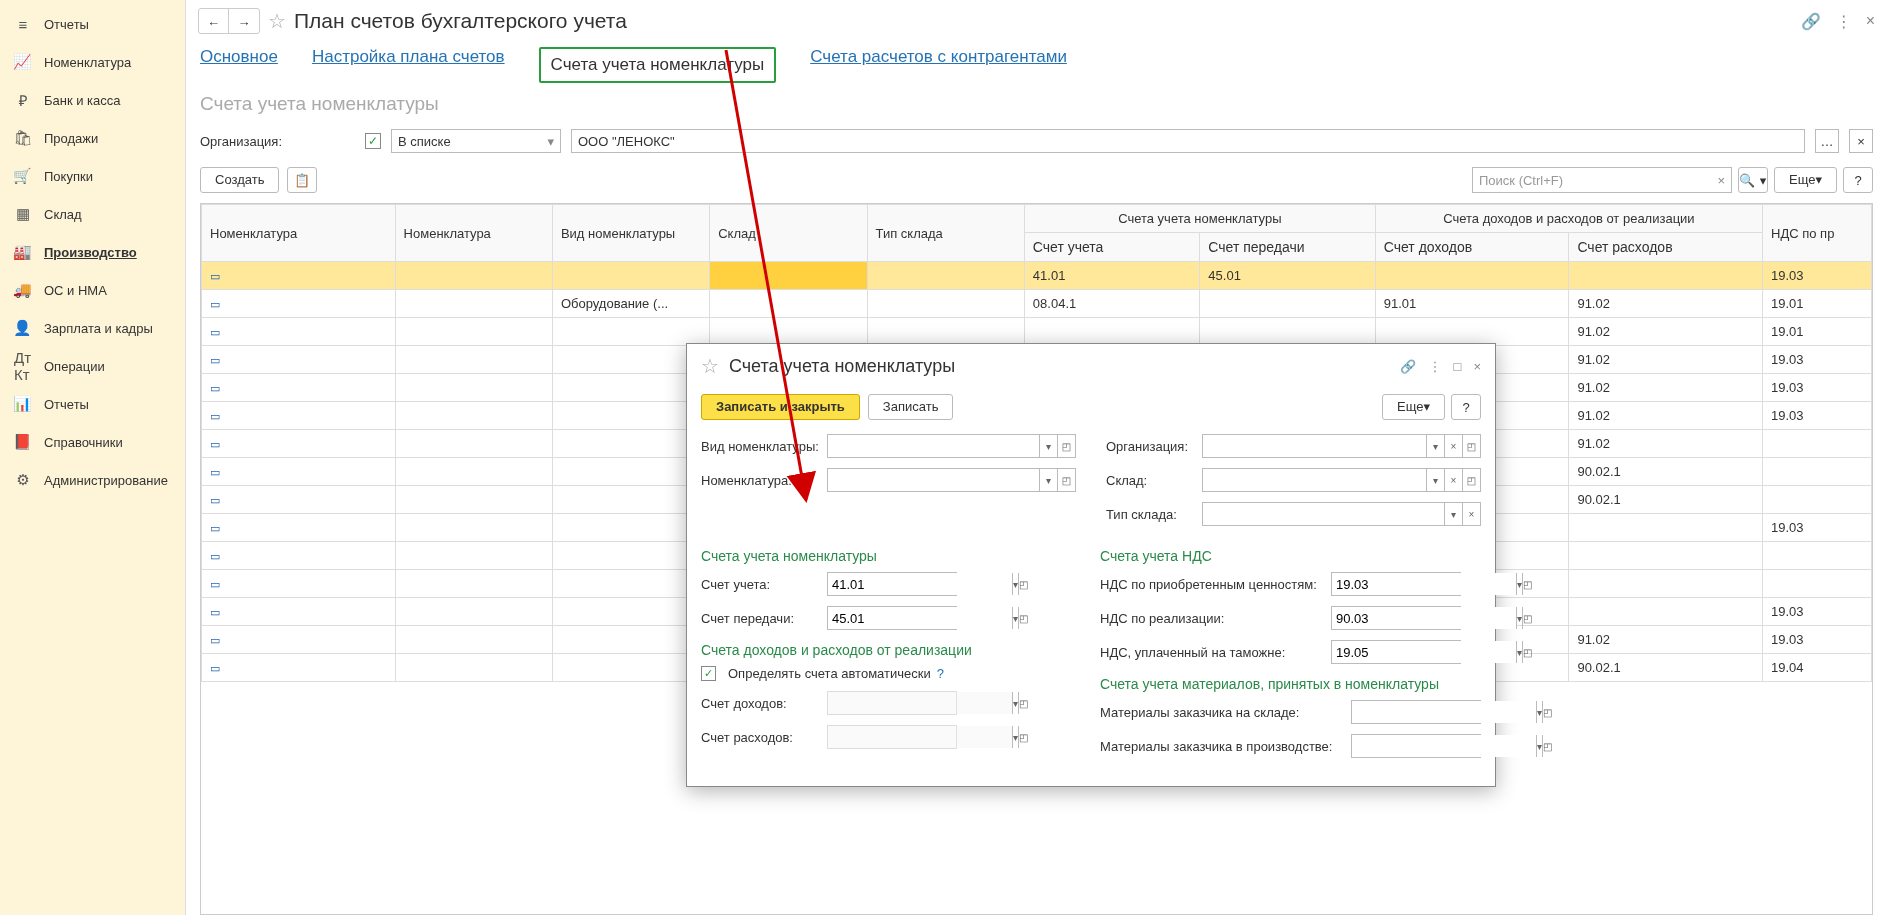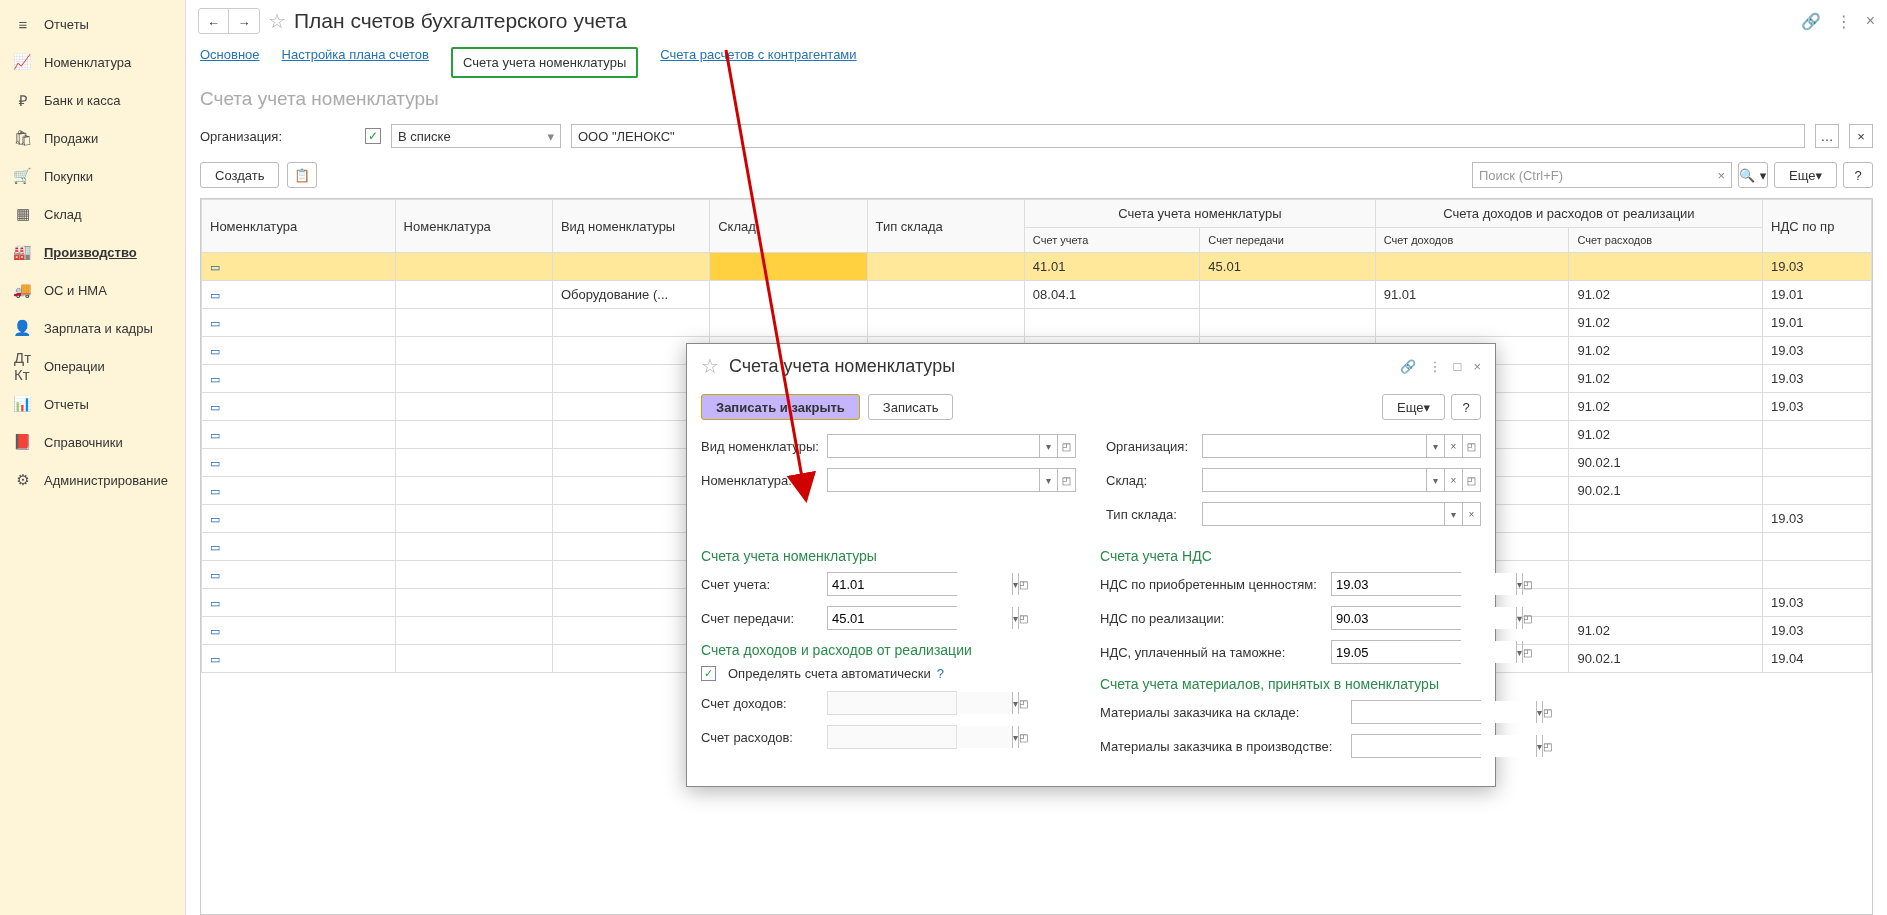--- a/index.html
+++ b/index.html
@@ -16,60 +16,60 @@
 .main { flex: 1; display: flex; flex-direction: column; min-width: 0; position: relative; }
 .topbar { display: flex; align-items: center; padding: 8px 12px; gap: 8px; }
 .nav-btns { display: flex; border: 1px solid #ccc; border-radius: 3px; height: 26px; }
 .nav-btn { width: 30px; display:flex; align-items:center; justify-content:center; border-right:1px solid #ccc; cursor:pointer; }
 .nav-btn:last-child { border-right:none; }
 .star-icon { font-size: 20px; color: #aaa; }
 .page-title { font-size: 21px; font-weight: normal; }
 .top-right { margin-left: auto; display:flex; gap:14px; align-items:center; color:#888; }
 .top-right span { cursor:pointer; font-size:16px; }
 
-.tabs { display:flex; gap:22px; padding: 5px 14px 10px; font-size:13px;text-align:center; }
+.tabs { display:flex; gap:34px; padding: 5px 14px 10px; font-size:17px;text-align:center; }
 .tab { color:#2573b5; text-decoration:underline; cursor:pointer; }
 .tab.hl { border:2px solid #2a9e3c; padding:6px 10px; text-decoration:none; color:#333; border-radius:2px; }
 
 .section-title { font-size: 19px; color:#aaa; padding: 0 14px 10px; }
 
 .filter-row { display:flex; align-items:center; padding: 4px 14px; gap:10px; }
 .filter-row label { width: 155px; }
 .dd { border:1px solid #bbb; height:24px; display:flex; align-items:center; padding:0 6px; background:#fff; min-width:170px; }
 .dd .arrow { margin-left:auto; color:#888; }
 .org-input { flex:1; border:1px solid #bbb; height:24px; padding:0 6px; display:flex; align-items:center; }
 .small-btn { border:1px solid #bbb; height:24px; width:24px; display:flex; align-items:center; justify-content:center; cursor:pointer; }
 .chk { width:16px; height:16px; border:1px solid #888; display:inline-flex; align-items:center; justify-content:center; color:#2a9e3c; font-size:12px; }
 .link { color:#2573b5; text-decoration:underline; cursor:pointer; }
 
 .toolbar { display:flex; align-items:center; padding: 10px 14px; gap:8px; }
-.btn { border:1px solid #bbb; background:#fff; padding: 4px 14px; border-radius:3px; cursor:pointer; height:26px; display:flex; align-items:center; }
+.btn { border:1px solid #bbb; background:#fff; padding: 4px 14px; border-radius:3px; cursor:pointer; height:26px; display:flex; }
 .btn-icon { border:1px solid #bbb; width:30px; height:26px; display:flex; align-items:center; justify-content:center; border-radius:3px; cursor:pointer; }
 .toolbar-right { margin-left:auto; display:flex; gap:6px; align-items:center; }
 .search-input { border:1px solid #bbb; height:26px; width:260px; padding:0 6px; color:#999; display:flex; align-items:center; }
 .search-input .x { margin-left:auto; color:#888; }
 
 
 .table-wrap { flex:1; overflow:hidden; margin: 0 14px; border:1px solid #ccc; position:relative; }
 table { border-collapse:collapse; width:100%; table-layout:fixed; }
 th, td { border:1px solid #ddd; padding:6px 8px; text-align:left; font-weight:normal; font-size:13px; white-space:nowrap; overflow:hidden; text-overflow:ellipsis; }
 th { background:#f9f9f9; }
-th.sub { font-size:11px; }
+th.sub { font-size:14px; }
 .row-icon { color:#2566b0; font-size:11px; }
 tr.selected td { background:#ffe89a; }
 tr.selected td.hl-cell { background:#ffd040; }
 
 
 .dialog { position:absolute; left:500px; top:343px; width:810px; background:#fff; border:1px solid #888; box-shadow:0 4px 20px rgba(0,0,0,0.3); z-index:10; }
 .dlg-header { display:flex; align-items:center; padding:10px 14px; gap:10px; }
 .dlg-title { font-size:18px; }
 .dlg-controls { margin-left:auto; display:flex; gap:12px; color:#888; }
 .dlg-controls span { cursor:pointer; }
 .dlg-toolbar { display:flex; padding:6px 14px; gap:8px; align-items:center; }
-.btn-primary { background:#c4b5fd; border:1px solid #c9a800; font-weight:bold; }
+.btn-primary { background:#fde047; border:1px solid #c9a800; font-weight:bold; }
 .dlg-body { padding:8px 14px 18px; }
 .two-col { display:flex; gap:30px; }
 .col { flex:1; }
 .frow { display:flex; align-items:center; margin-bottom:10px; gap:6px; }
 .frow label { width:120px; color:#333; }
 .col2 label { width:90px; }
 .combo { display:flex; border:1px solid #bbb; height:24px; flex:1; }
 .combo input { border:none; flex:1; padding:0 4px; font-size:13px; outline:none; }
 .combo .a { width:18px; border-left:1px solid #bbb; display:flex; align-items:center; justify-content:center; font-size:10px; color:#666; cursor:pointer; }
 .group-title { color:#2a8a4a; font-size:14px; margin:12px 0 8px; }

